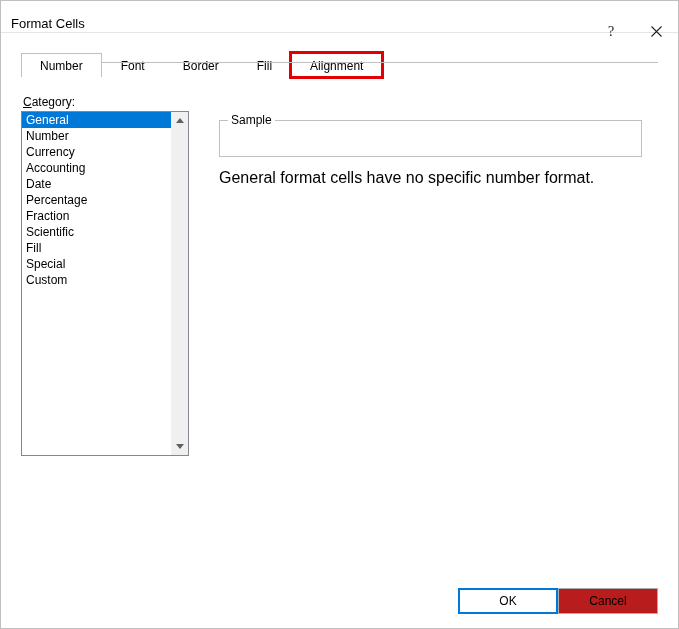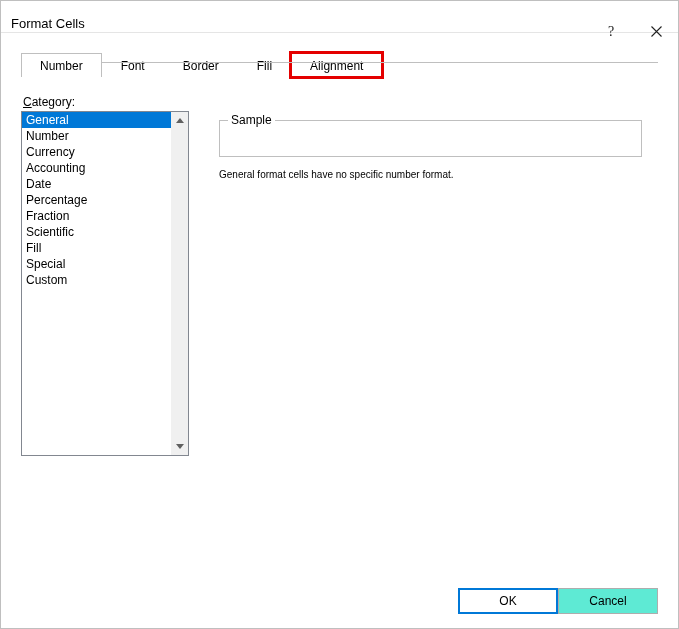--- a/index.html
+++ b/index.html
@@ -141,35 +141,35 @@
     padding: 8px 8px 16px 8px;
     height: 44px;
     margin: 0 0 12px 0;
   }
   .sample-legend {
     font-size: 12px;
     padding: 0 3px;
     color: #000;
   }
   .desc-text {
-    font-size: 10px;
+    font-size: 16px;
     color: #000;
     margin-top: 10px;
   }
   .footer {
     position: absolute;
     right: 20px;
     bottom: 14px;
     display: flex;
   }
   .btn {
     width: 100px;
     height: 26px;
     border: 1px solid #adadad;
-    background: #5eead4;
+    background: #b91c1c;
     font-size: 12px;
     font-family: inherit;
     cursor: pointer;
     color: #000;
   }
   .btn.primary {
     background: #fff;
     border: 2px solid #0078d7;
   }
 </style>

